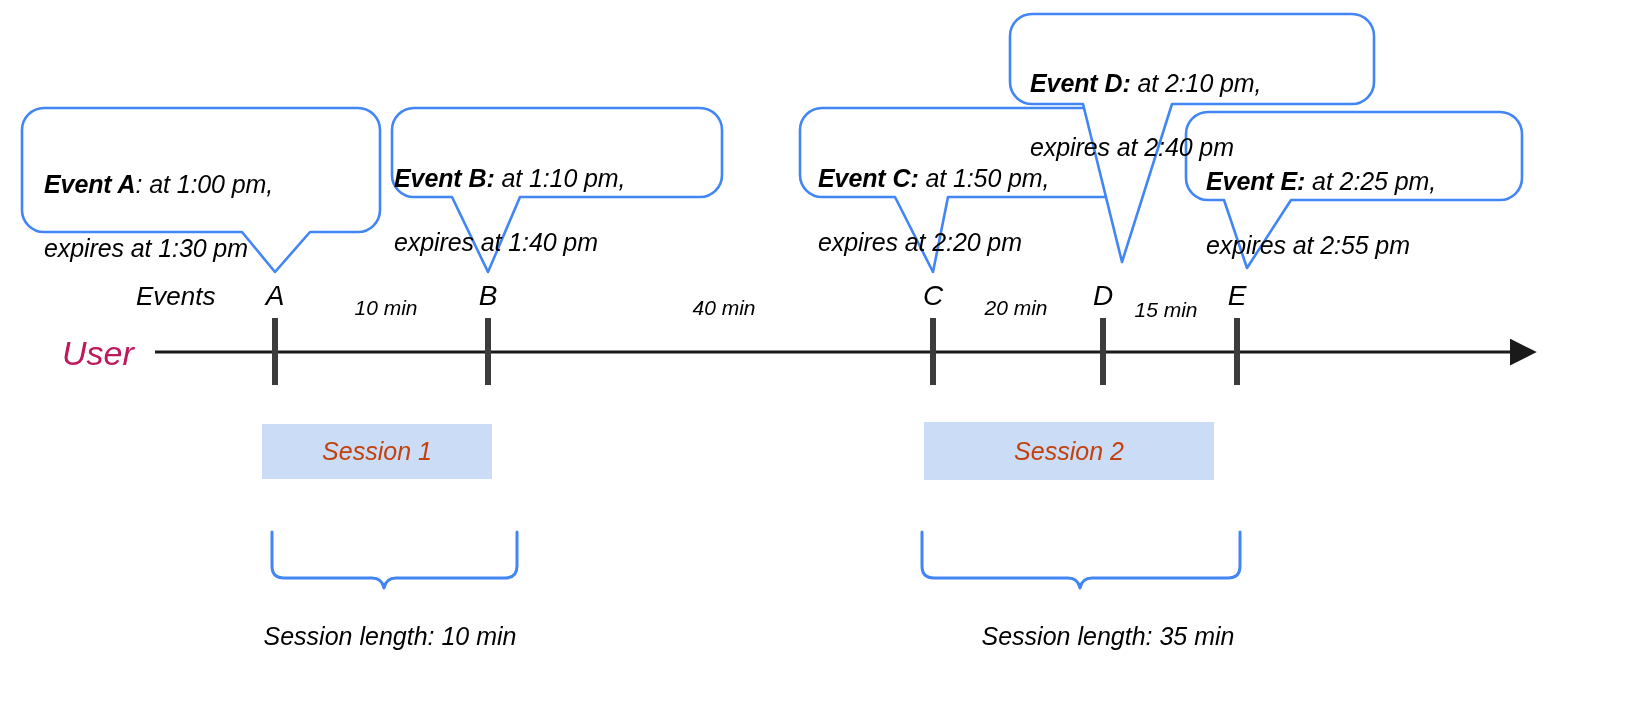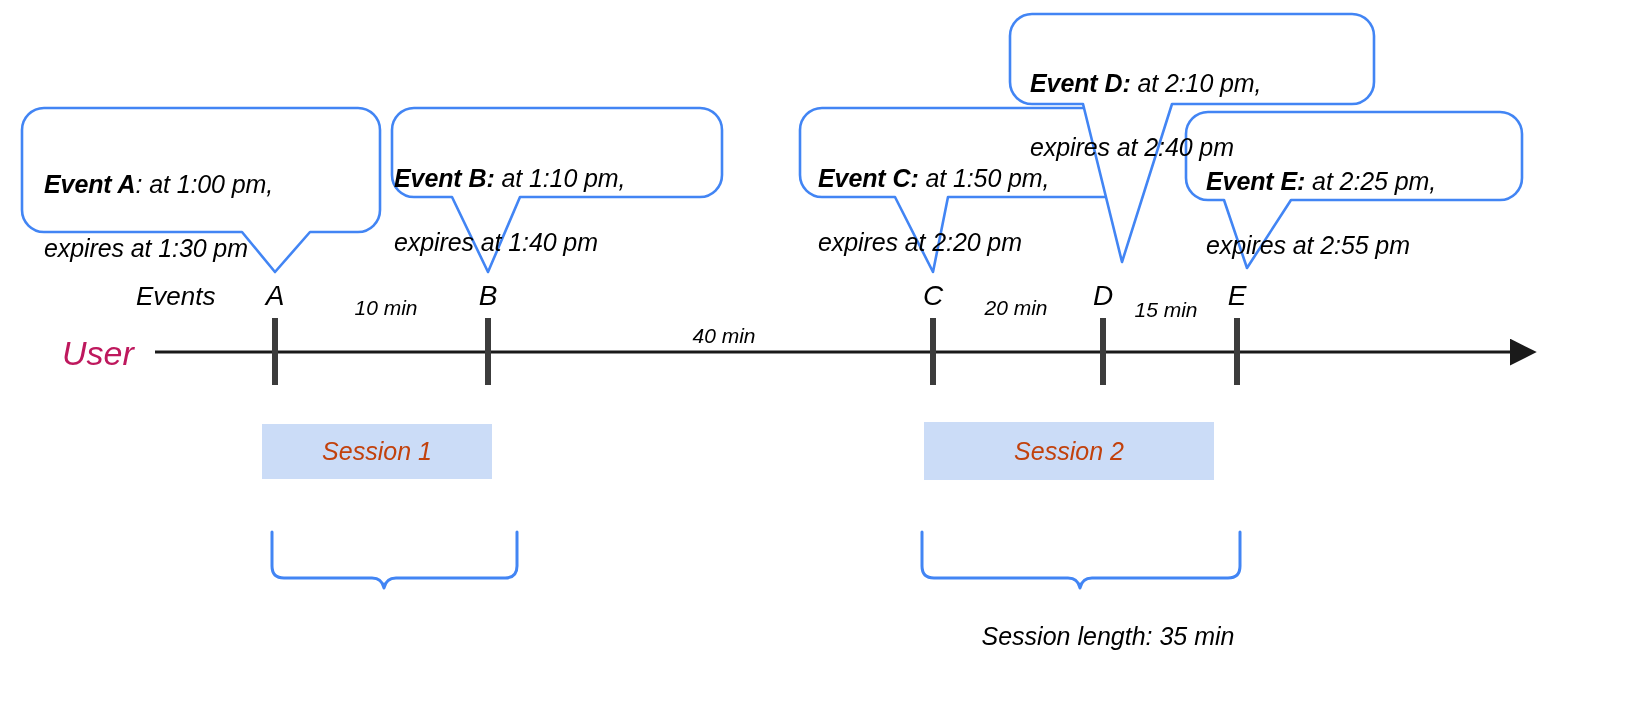--- a/index.html
+++ b/index.html
@@ -167,27 +167,28 @@
     <div class="events-label" style="left:136px; top:283px;">Events</div>
     <div class="user-label" style="left:62px; top:336px;">User</div>
 
     <div class="axis-letter" style="left:275px;  top:282px;">A</div>
     <div class="axis-letter" style="left:488px;  top:282px;">B</div>
     <div class="axis-letter" style="left:933px;  top:282px;">C</div>
     <div class="axis-letter" style="left:1103px; top:282px;">D</div>
     <div class="axis-letter" style="left:1237px; top:282px;">E</div>
 
     <div class="gap-label" style="left:386px;  top:297px;">10 min</div>
-    <div class="gap-label" style="left:724px;  top:297px;margin-top:28px;">40 min</div>
+    <div class="gap-label" style="left:724px;  top:297px;">40 min</div>
     <div class="gap-label" style="left:1016px; top:297px;">20 min</div>
     <div class="gap-label" style="left:1166px; top:299px;text-align:right;">15 min</div>
 
     <div class="session-box" style="left:262px; top:424px; width:230px; height:55px;">
       <span>Session 1</span>
     </div>
     <div class="session-box" style="left:924px; top:422px; width:290px; height:58px;">
       <span>Session 2</span>
     </div>
 
+    <div class="session-len" style="left:390px;  top:624px;">Session length: 10 min</div>
     <div class="session-len" style="left:1108px; top:624px;">Session length: 35 min</div>
 
   </div>
 </div>
 
 </body></html>

